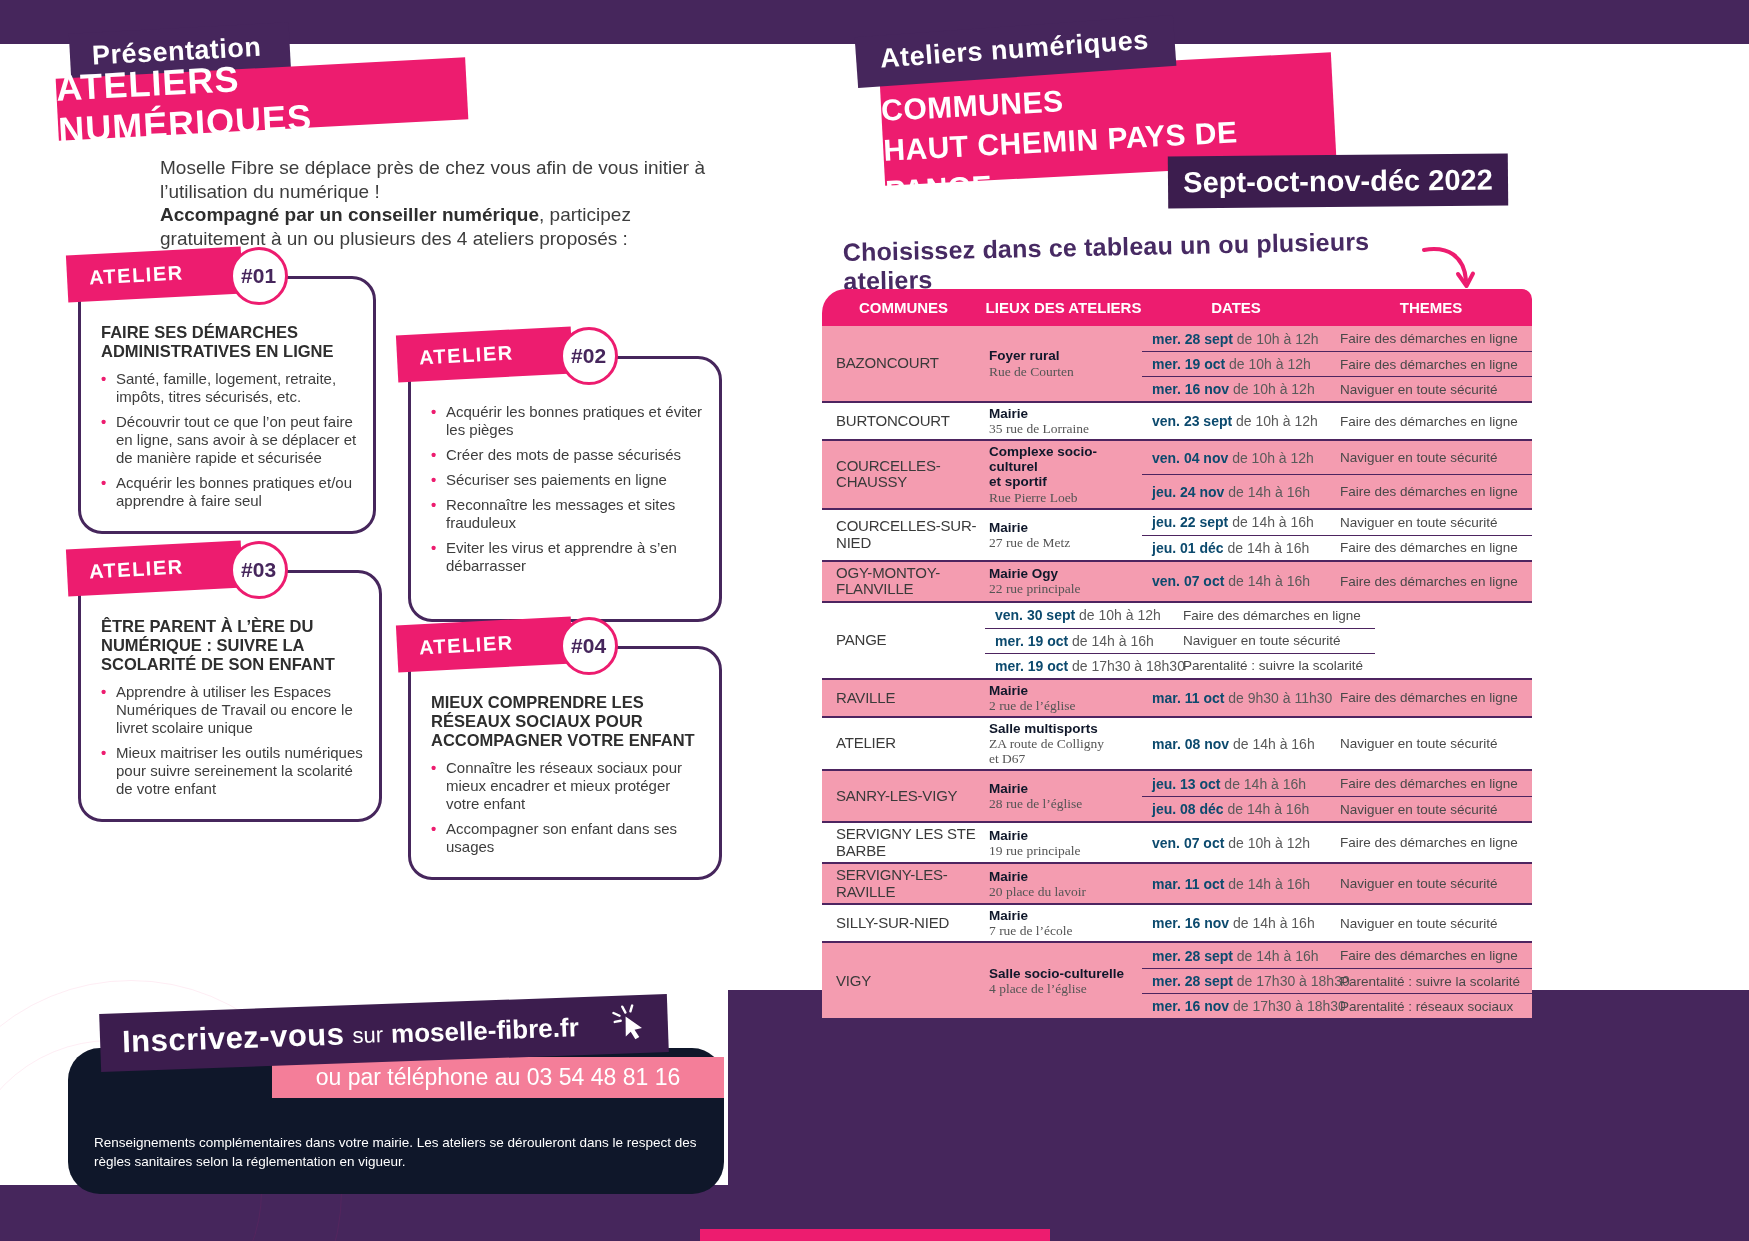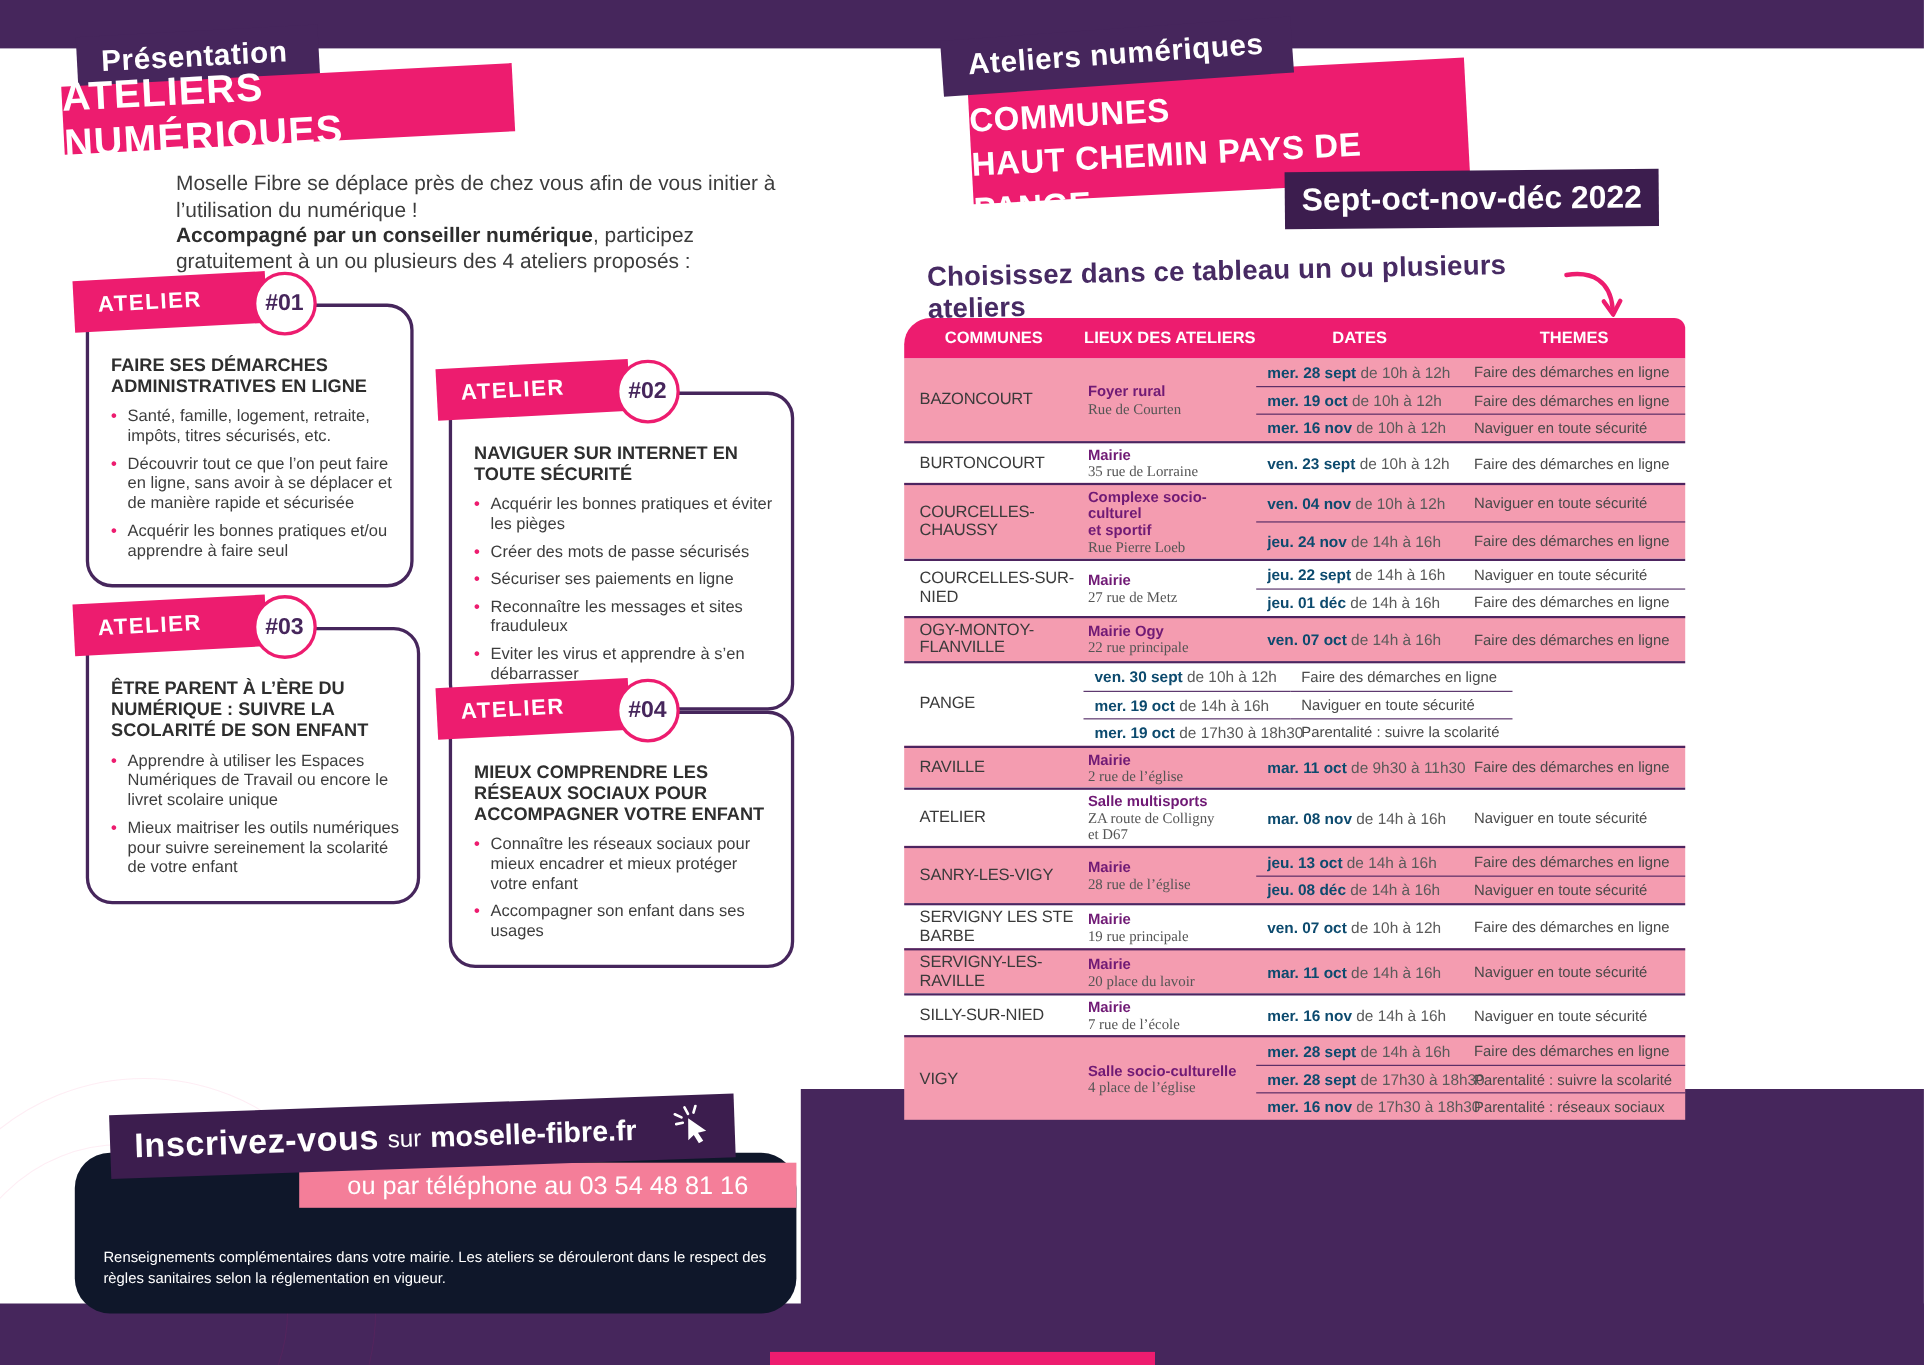--- a/index.html
+++ b/index.html
@@ -66,21 +66,21 @@
     align-items:center;border-radius:24px 10px 0 0;}
   .th{text-align:center;}
   .th-communes{width:163px;}.th-lieux{width:157px;}.th-dates{width:188px;}.th-themes{width:202px;}
   .trow{display:flex;align-items:stretch;background:#fff;}
   .trow.shaded{background:#f49cb0;}
   .trow + .trow{border-top:2.5px solid #4d2460;}
   .cell-commune{width:163px;box-sizing:border-box;padding:3px 4px 3px 14px;display:flex;align-items:center;
     color:#3a3a3a;font-size:15px;line-height:1.1;letter-spacing:-.2px;}
   .cell-lieu{width:157px;box-sizing:border-box;padding:3px 4px;display:flex;flex-direction:column;
     justify-content:center;font-size:13.5px;line-height:1.12;}
-  .lieu-bold{font-weight:bold;color:#701a75;}
+  .lieu-bold{font-weight:bold;color:#0f172a;}
   .lieu-addr{color:#555;font-family:Liberation Serif, serif;}
   .sessions{flex:1;display:flex;flex-direction:column;}
   .session{flex:1;display:flex;align-items:stretch;min-height:25px;}
   .cell-date{width:188px;box-sizing:border-box;padding:2px 2px 2px 10px;display:flex;align-items:center;}
   .date-bold{font-weight:bold;color:#0c4a6e;white-space:pre;}
   .date-rest{color:#5a5a5a;white-space:pre;}
   .cell-theme{width:202px;box-sizing:border-box;padding:2px 4px 2px 10px;display:flex;align-items:center;
     color:#494949;font-size:13.5px;}
   .session.sep .cell-date,.session.sep .cell-theme{border-top:1.5px solid #4d2460;}
 </style>
@@ -113,21 +113,20 @@
       <li>Découvrir tout ce que l’on peut faire en ligne, sans avoir à se déplacer et de manière rapide et sécurisée</li>
       <li>Acquérir les bonnes pratiques et/ou apprendre à faire seul</li>
     </ul>
 </div>
 
 <div class="card card2">
   <div class="card-tag">
     <span class="tag-band">ATELIER</span>
     <span class="tag-circle">#02</span>
   </div>
-  <h3 class="card-title">NAVIGUER SUR INTERNET EN TOUTE SÉCURITÉ</h3>
   <ul class="card-bullets">
       <li>Acquérir les bonnes pratiques et éviter les pièges</li>
       <li>Créer des mots de passe sécurisés</li>
       <li>Sécuriser ses paiements en ligne</li>
       <li>Reconnaître les messages et sites frauduleux</li>
       <li>Eviter les virus et apprendre à s’en débarrasser</li>
     </ul>
 </div>
 
 <div class="card card3">

